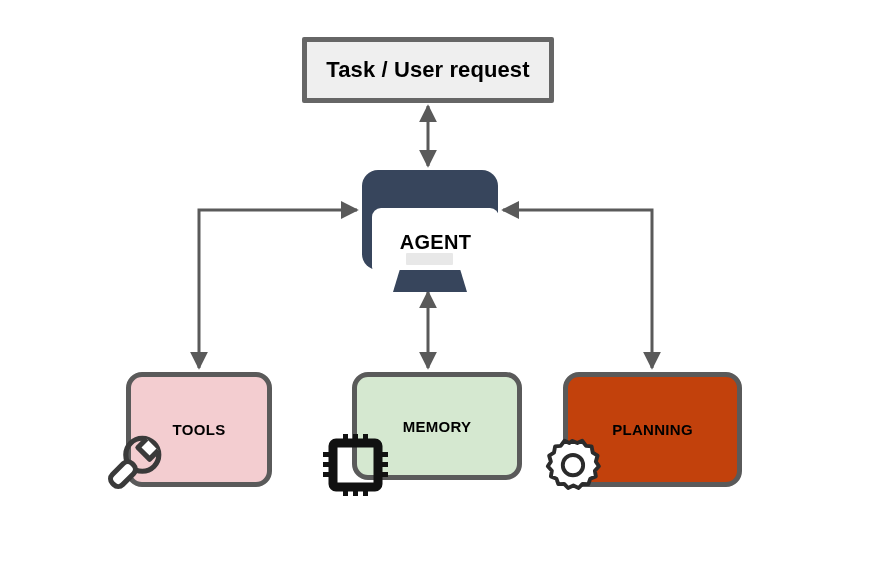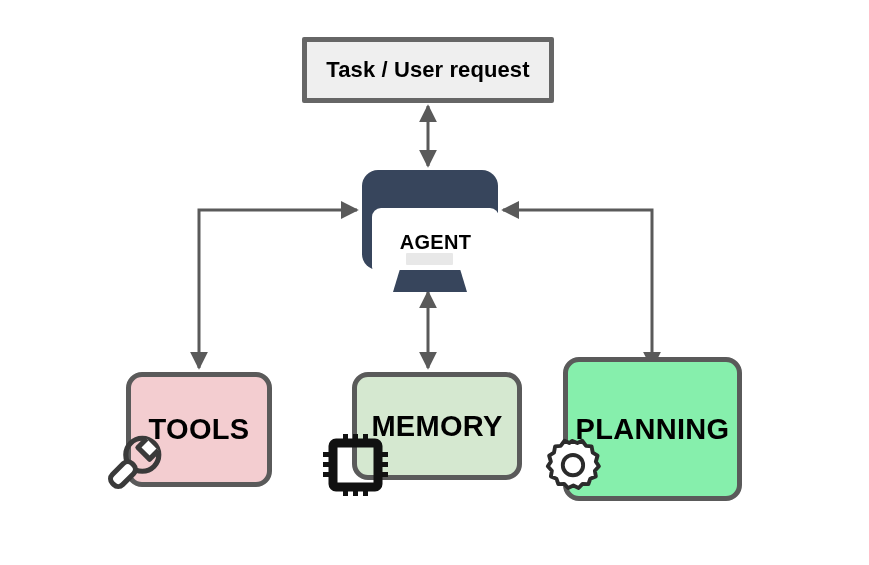--- a/index.html
+++ b/index.html
@@ -96,43 +96,43 @@
     width: 74px;
     height: 22px;
     background: #37455c;
     clip-path: polygon(9% 0%, 91% 0%, 100% 100%, 0% 100%);
   }
 
   
   .cap-box {
     border: 5px solid #5a5a5a;
     border-radius: 16px;
-    font-size: 29px;
+    font-size: 15px;
     letter-spacing: .3px;
   }
   #tools-box {
     left: 126px;
     top: 372px;
     width: 146px;
     height: 115px;
     background: #f3cdd0;
   }
   #memory-box {
     left: 352px;
     top: 372px;
     width: 170px;
     height: 108px;
     background: #d5e8d0;
   }
   #planning-box {
     left: 563px;
-    top: 357px;
+    top: 372px;
     width: 179px;
-    height: 144px;
-    background: #86efac;
+    height: 115px;
+    background: #c2410c;
   }
 
   
   .corner-icon {
     position: absolute;
     z-index: 5;
     pointer-events: none;
   }
   #wrench-icon  { left: 102px; top: 432px; width: 66px;  height: 66px; }
   #chip-icon    { left: 323px; top: 434px; width: 70px;  height: 62px; }

